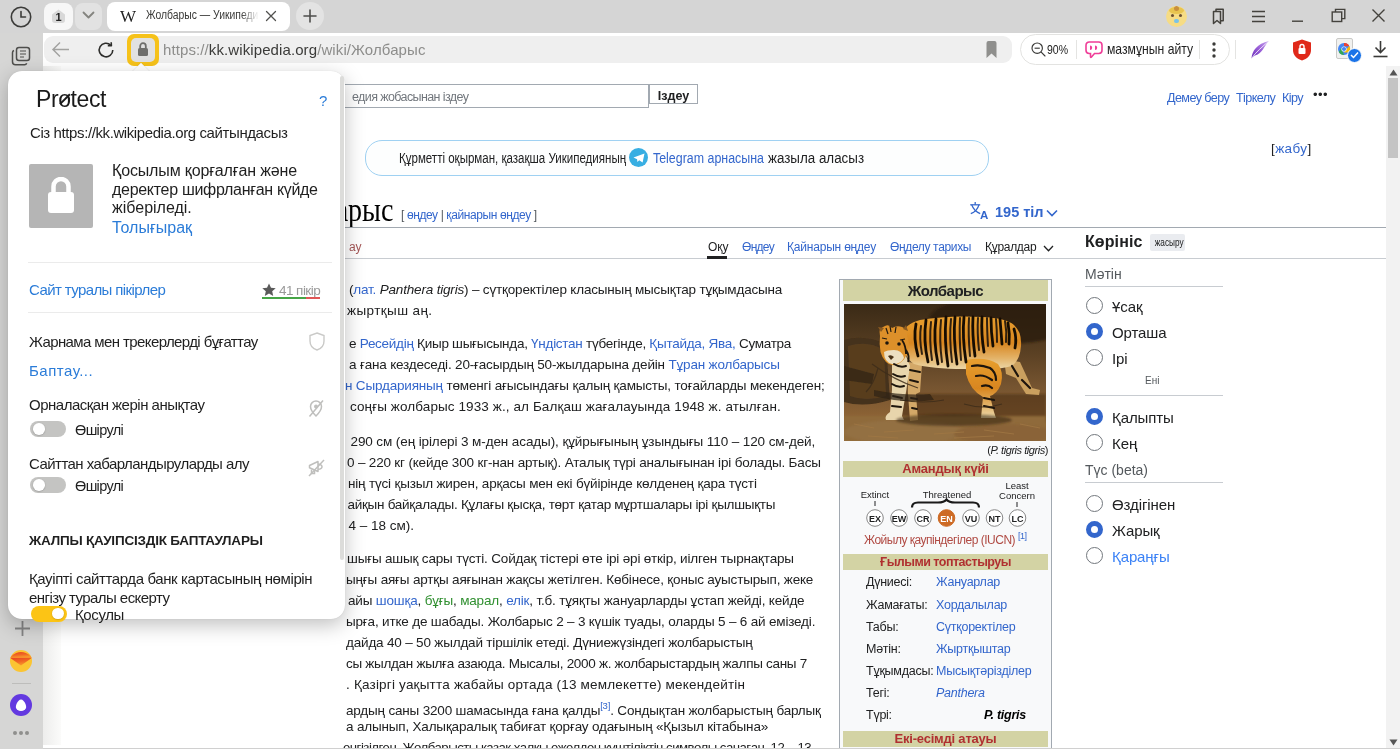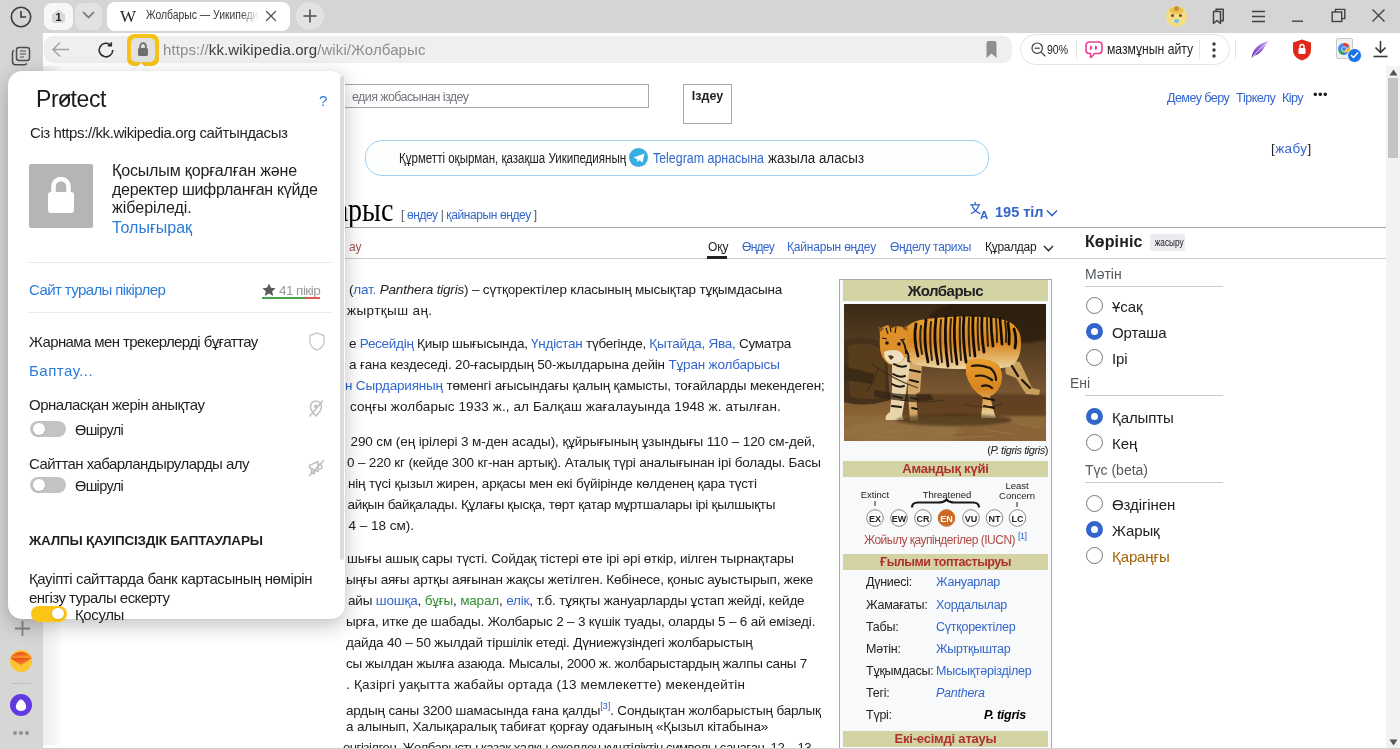--- a/index.html
+++ b/index.html
@@ -178,21 +178,21 @@
 
   <svg class="abs" style="left:1372px;top:40px" width="17" height="18" viewBox="0 0 17 18">
     <path d="M8.5 1 V12 M3.5 7.5 L8.5 12.5 L13.5 7.5" fill="none" stroke="#3a3a38" stroke-width="1.6"></path>
     <path d="M1.5 16.5 H15.5" stroke="#3a3a38" stroke-width="1.6"></path>
   </svg>
 
   <div class="abs" style="left:43px;top:66px;width:18px;height:679px;background:linear-gradient(90deg,#ededec,#fbfbfa);"></div>
 
   <div class="abs" style="left:300px;top:84px;width:349px;height:24px;border:1px solid #a2a9b1;box-sizing:border-box;background:#fff;"></div>
   <div class="abs" style="left:352px;top:90px;font-size:12.5px;letter-spacing:-0.6px;color:#72777d;">едия жобасынан іздеу</div>
-  <div class="abs" style="left:683px;top:84px;width:49px;height:40px;border:1px solid #a2a9b1;box-sizing:border-box;background:#fff;font-size:12.5px;font-weight:bold;color:#202122;text-align:center;line-height:22px;">Іздеу</div>
+  <div class="abs" style="left:649px;top:84px;width:49px;height:20px;border:1px solid #a2a9b1;box-sizing:border-box;background:#fff;font-size:12.5px;font-weight:bold;color:#202122;text-align:center;line-height:22px;">Іздеу</div>
   <div class="abs" style="left:1167px;top:91px;font-size:12.6px;letter-spacing:-0.6px;color:#3366cc;">Демеу беру</div>
   <div class="abs" style="left:1236px;top:91px;font-size:12.6px;letter-spacing:-0.6px;color:#3366cc;">Тіркелу</div>
   <div class="abs" style="left:1282px;top:91px;font-size:12.6px;letter-spacing:-0.6px;color:#3366cc;">Кіру</div>
   <div class="abs" style="left:1313px;top:87px;font-size:13px;color:#202122;letter-spacing:0.5px;">•••</div>
 
   <div class="abs" style="left:365px;top:140px;width:622px;height:34px;border:1px solid #9fd1f2;border-radius:17px;background:#fdfefe;"></div>
   <div class="abs" style="left:399px;top:150px;font-size:14px;color:#202122;white-space:nowrap;transform:scaleX(0.824);transform-origin:0 0;">Құрметті оқырман, қазақша Уикипедияның</div>
   <div class="abs" style="left:629px;top:148px;width:19px;height:19px;border-radius:50%;background:#37aee2;"></div>
   <svg class="abs" style="left:633px;top:153px" width="12" height="10" viewBox="0 0 12 10">
     <path d="M0.5 4.6 L11.5 0.5 L9.6 9.5 L6.2 7.2 L4.4 9 L4.1 6.2 Z" fill="#fff"></path>
@@ -234,34 +234,34 @@
   <div class="abs" style="left:1085px;top:233px;font-size:16px;letter-spacing:0.1px;font-weight:bold;color:#202122;">Көрініс</div>
   <div class="abs" style="left:1150px;top:234px;width:35px;height:17px;background:#eaecf0;border-radius:2px;font-size:11px;color:#202122;text-align:center;line-height:17px;"><span style="display:inline-block;transform:scaleX(0.75);transform-origin:50% 0;">жасыру</span></div>
   <div class="abs" style="left:1085px;top:266px;font-size:14px;color:#54595d;">Мәтін</div>
   <div class="abs" style="left:1085px;top:286px;width:138px;height:1px;background:#c8ccd1;"></div>
   <div class="abs radio" style="left:1086px;top:297px;"></div>
   <div class="abs" style="left:1112px;top:298px;font-size:15px;letter-spacing:-0.1px;color:#202122;">Ұсақ</div>
   <div class="abs radio-sel" style="left:1086px;top:323px;"></div>
   <div class="abs" style="left:1112px;top:324px;font-size:15px;letter-spacing:-0.1px;color:#202122;">Орташа</div>
   <div class="abs radio" style="left:1086px;top:349px;"></div>
   <div class="abs" style="left:1112px;top:350px;font-size:15px;letter-spacing:-0.1px;color:#202122;">Ірі</div>
-  <div class="abs" style="left:1070px;top:375px;font-size:14px;color:#54595d;">Ені</div>
+  <div class="abs" style="left:1145px;top:375px;font-size:10px;color:#54595d;">Ені</div>
   <div class="abs" style="left:1085px;top:395px;width:138px;height:1px;background:#c8ccd1;"></div>
   <div class="abs radio-sel" style="left:1086px;top:408px;"></div>
   <div class="abs" style="left:1112px;top:409px;font-size:15px;letter-spacing:-0.1px;color:#202122;">Қалыпты</div>
   <div class="abs radio" style="left:1086px;top:434px;"></div>
   <div class="abs" style="left:1112px;top:435px;font-size:15px;letter-spacing:-0.1px;color:#202122;">Кең</div>
   <div class="abs" style="left:1085px;top:462px;font-size:14px;color:#54595d;">Түс (beta)</div>
   <div class="abs" style="left:1085px;top:482px;width:138px;height:1px;background:#c8ccd1;"></div>
   <div class="abs radio" style="left:1086px;top:495px;"></div>
   <div class="abs" style="left:1112px;top:496px;font-size:15px;letter-spacing:-0.1px;color:#202122;">Өздігінен</div>
   <div class="abs radio-sel" style="left:1086px;top:521px;"></div>
   <div class="abs" style="left:1112px;top:522px;font-size:15px;letter-spacing:-0.1px;color:#202122;">Жарық</div>
   <div class="abs radio" style="left:1086px;top:547px;"></div>
-  <div class="abs" style="left:1112px;top:548px;font-size:15px;letter-spacing:-0.1px;color:#a16207;">Қараңғы</div>
+  <div class="abs" style="left:1112px;top:548px;font-size:15px;letter-spacing:-0.1px;color:#3b82f6;">Қараңғы</div>
 
   <div class="abs body-line" style="left:349px;top:278.5px;">(<span class="wlink">лат.</span> <i>Panthera tigris</i>) – сүтқоректілер класының мысықтар тұқымдасына</div>
   <div class="abs body-line" style="left:347px;top:299.5px;letter-spacing:0.4px;">жыртқыш аң.</div>
   <div class="abs body-line" style="left:349px;top:332.5px;letter-spacing:-0.27px;">е <span class="wlink">Ресейдің</span> Қиыр шығысында, <span class="wlink">Үндістан</span> түбегінде, <span class="wlink">Қытайда,</span> <span class="wlink">Ява,</span> Суматра</div>
   <div class="abs body-line" style="left:349px;top:353.5px;">а ғана кездеседі. 20-ғасырдың 50-жылдарына дейін <span class="wlink">Тұран жолбарысы</span></div>
   <div class="abs body-line" style="left:345px;top:374.5px;"><span class="wlink">н Сырдарияның</span> төменгі ағысындағы қалың қамысты, тоғайларды мекендеген;</div>
   <div class="abs body-line" style="left:350px;top:395.5px;letter-spacing:0.1px;">соңғы жолбарыс 1933 ж., ал Балқаш жағалауында 1948 ж. атылған.</div>
   <div class="abs body-line" style="left:350.5px;top:430.5px;letter-spacing:-0.1px;">290 см (ең ірілері 3 м-ден асады), құйрығының ұзындығы 110 – 120 см-дей,</div>
   <div class="abs body-line" style="left:347px;top:451.5px;">0 – 220 кг (кейде 300 кг-нан артық). Аталық түрі аналығынан ірі болады. Басы</div>
   <div class="abs body-line" style="left:348px;top:472.5px;">нің түсі қызыл жирен, арқасы мен екі бүйірінде көлденең қара түсті</div>

